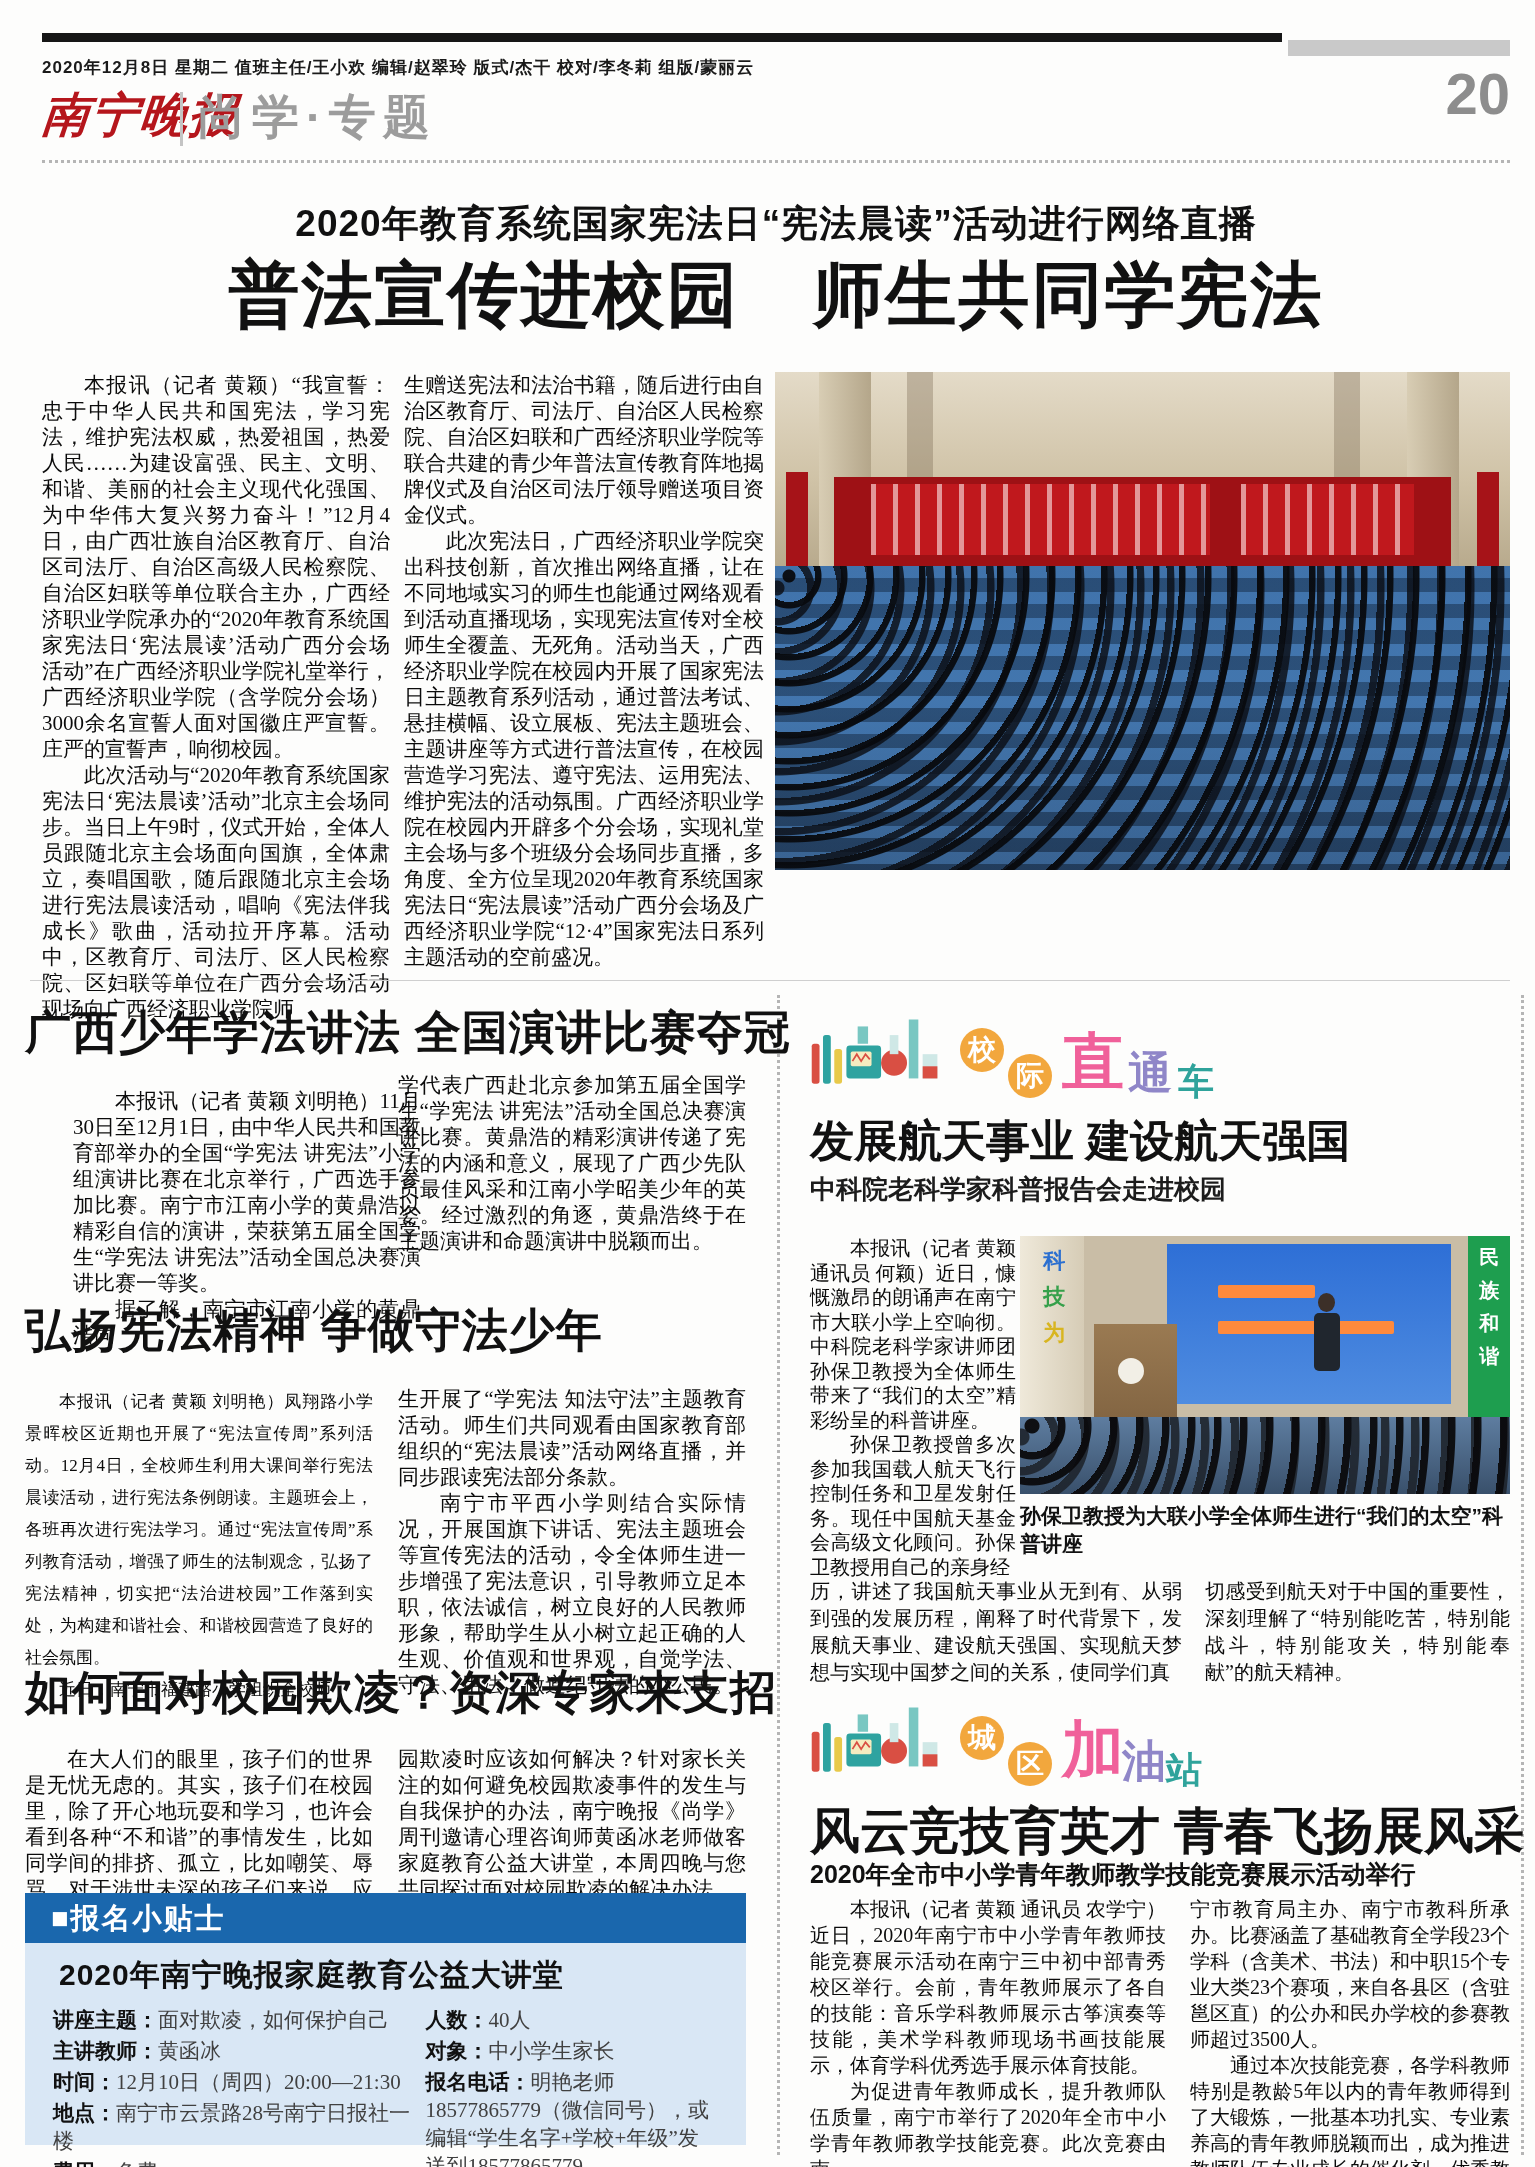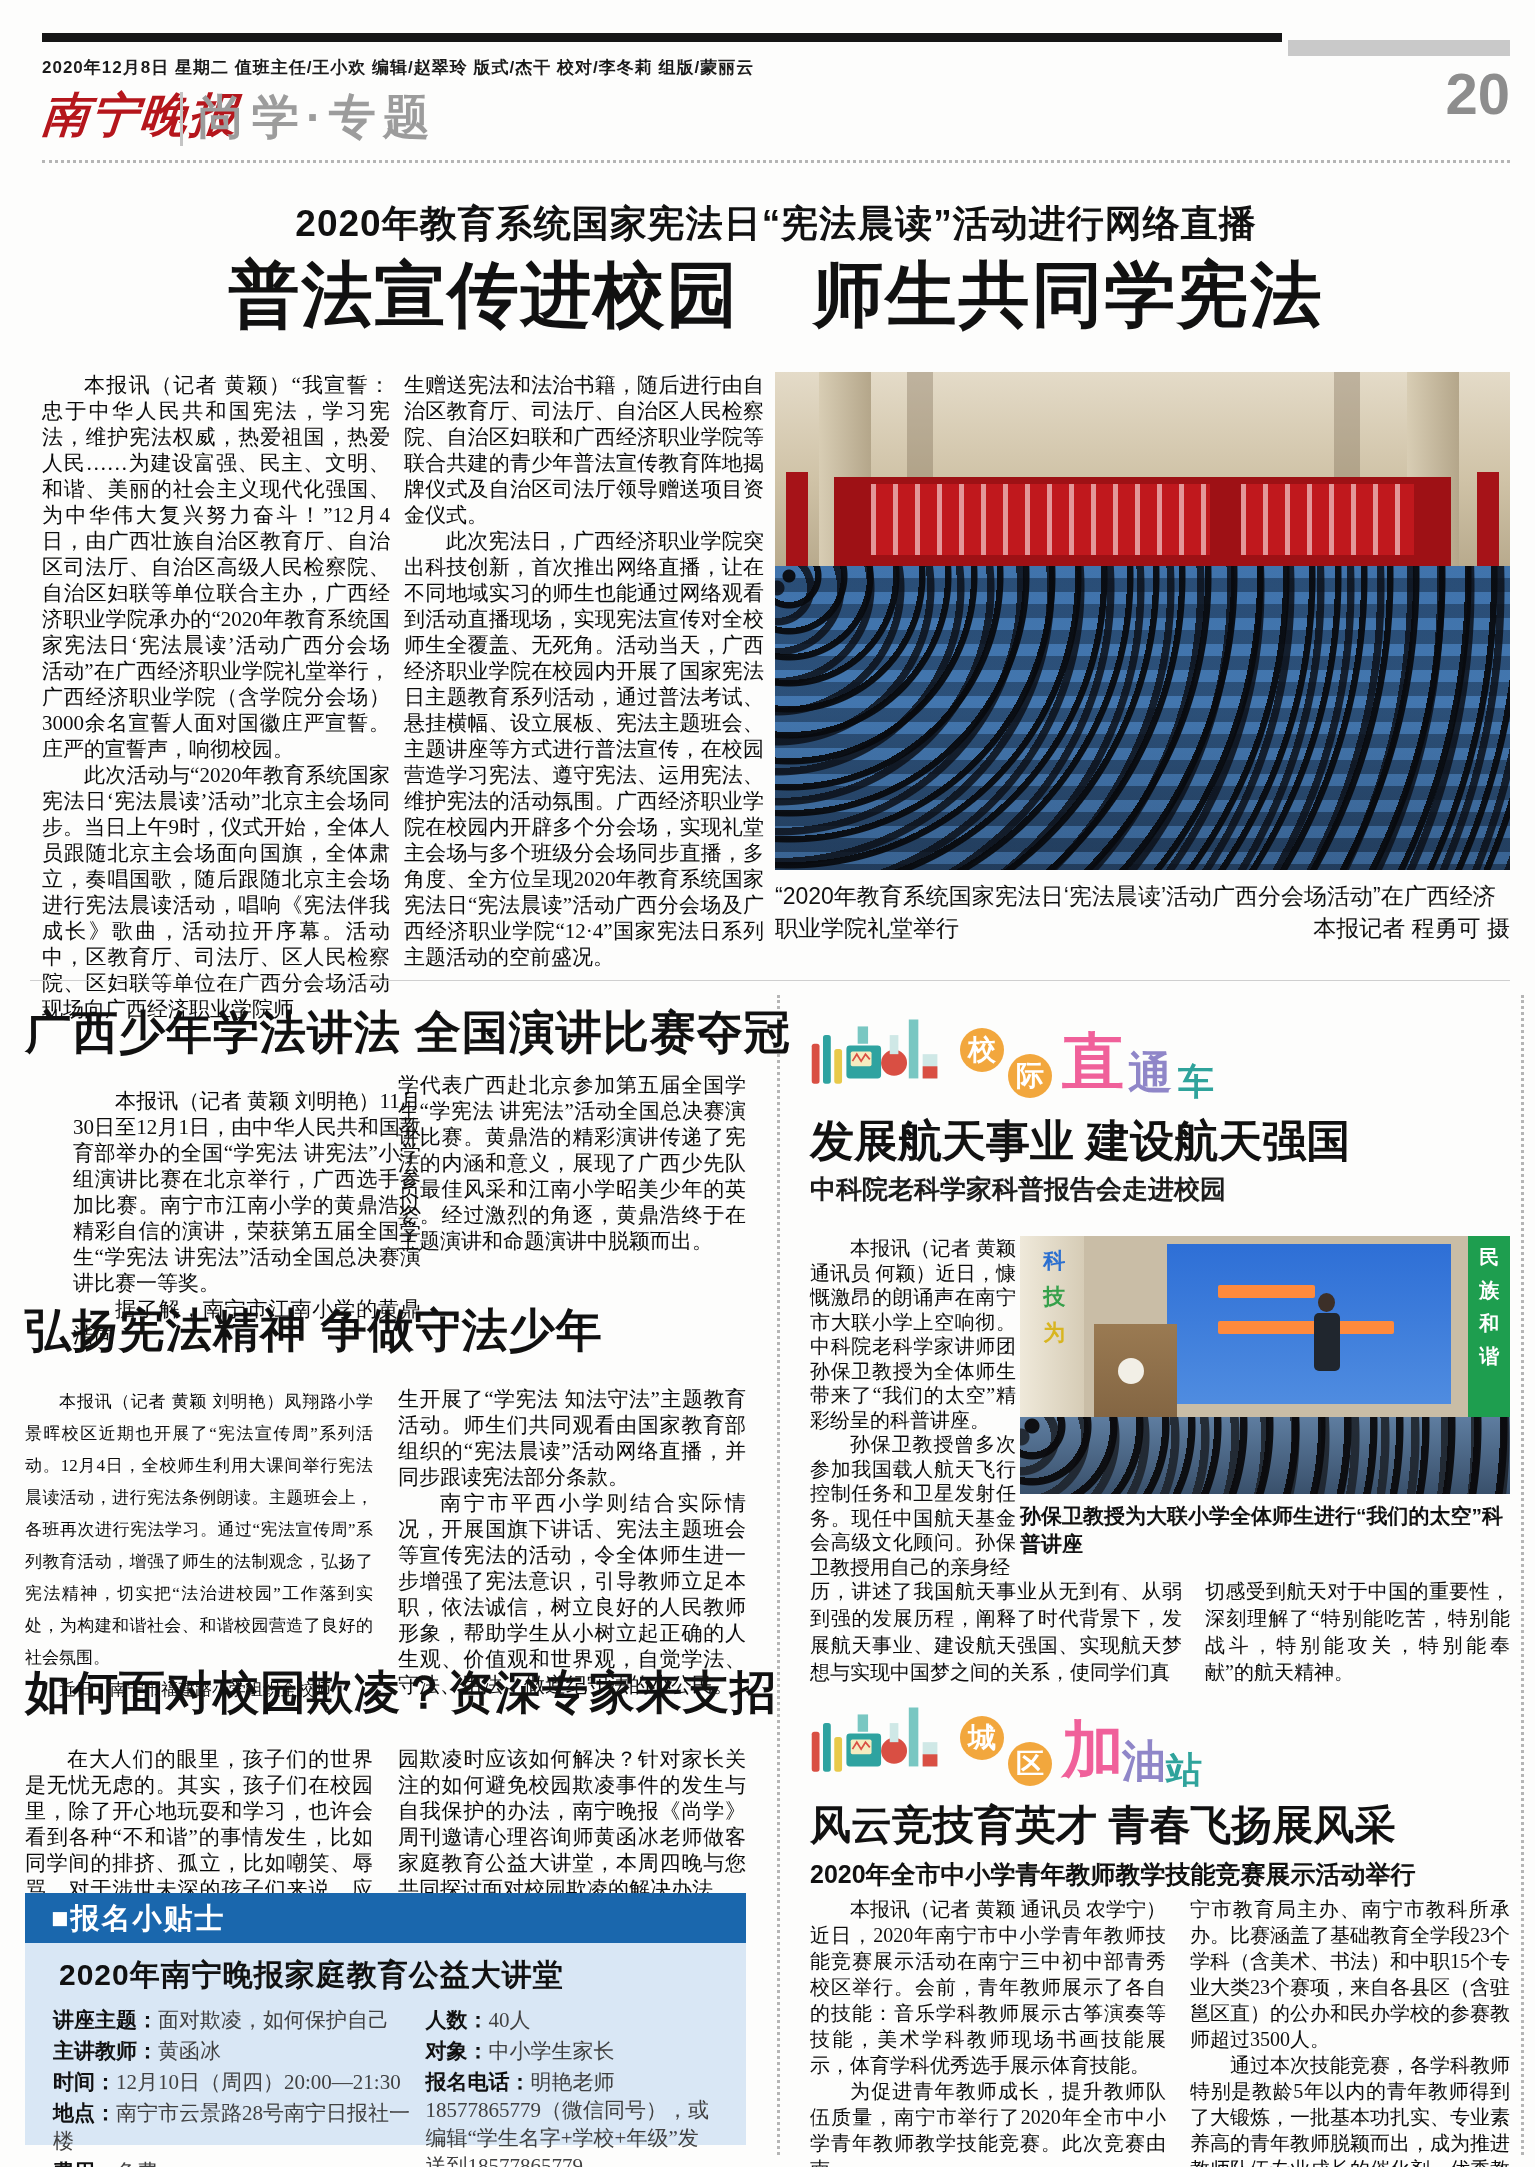--- a/index.html
+++ b/index.html
@@ -101,21 +101,21 @@
      align-items:center;padding-top:8px;box-sizing:border-box;gap:6px;color:#fff;font-size:20px;font-weight:bold;}
   .ps-crowd{left:0;top:70%;width:100%;height:30%;
      background:
       repeating-radial-gradient(circle at 12px 9px, rgba(10,10,12,.95) 0 7px, rgba(10,10,12,0) 8px 26px),
       repeating-radial-gradient(circle at 1px 20px, rgba(30,36,44,.9) 0 8px, rgba(30,36,44,0) 9px 30px),
       linear-gradient(180deg,#5e7da0,#39506b);}
   .spc-caption{left:1020px;top:1502px;width:490px;font-size:21px;line-height:28px;font-weight:bold;
      font-family:"Liberation Sans",sans-serif;}
   .spc-below-left{left:810px;top:1578px;width:372px;font-size:20px;line-height:27px;}
   .spc-below-right{left:1205px;top:1578px;width:305px;font-size:20px;line-height:27px;}
-  .h-skills{left:810px;top:1798px;width:700px;font-size:41px;font-weight:900;white-space:nowrap;}
+  .h-skills{left:810px;top:1798px;width:700px;font-size:50px;font-weight:900;white-space:nowrap;}
   .sub-skills{left:810px;top:1858px;width:700px;font-size:25px;font-weight:bold;}
   .sk-c1{left:810px;top:1896px;width:356px;font-size:20px;line-height:26px;}
   .sk-c2{left:1190px;top:1896px;width:320px;font-size:20px;line-height:26px;}
 </style>
 </head>
 <body>
 
 <div id="page">
 
   <div class="abs rule-black"></div>
@@ -144,24 +144,20 @@
     <div class="abs pm-beam" style="left:76%;"></div>
     <div class="abs pm-pillar" style="left:6%;"></div>
     <div class="abs pm-pillar" style="left:86%;"></div>
     <div class="abs pm-sidebanner" style="left:1.5%;"></div>
     <div class="abs pm-sidebanner" style="right:1.5%;"></div>
     <div class="abs pm-stage">
       <div class="abs pm-screen" style="left:6%;width:55%;"></div>
       <div class="abs pm-screen" style="left:66%;width:28%;"></div>
     </div>
     <div class="abs pm-crowd"></div>
-  </div>
-  <div class="abs m-caption">
-    <span>“2020年教育系统国家宪法日‘宪法晨读’活动广西分会场活动”在广西经济职业学院礼堂举行</span>
-    <span class="credit">本报记者 程勇可 摄</span>
   </div>
 
   <div class="abs rule-mid"></div>
   <div class="abs dotted-v1"></div>
   <div class="abs dotted-v2"></div>
 
   <div class="abs subhead h-speech">广西少年学法讲法  全国演讲比赛夺冠</div>
   <div class="abs sp-c1 bodytext">
       <p>本报讯（记者 黄颖 刘明艳）11月30日至12月1日，由中华人民共和国教育部举办的全国“学宪法 讲宪法”小学组演讲比赛在北京举行，广西选手参加比赛。南宁市江南小学的黄鼎浩以精彩自信的演讲，荣获第五届全国学生“学宪法 讲宪法”活动全国总决赛演讲比赛一等奖。</p>
       <p>据了解，南宁市江南小学的黄鼎浩同</p>

